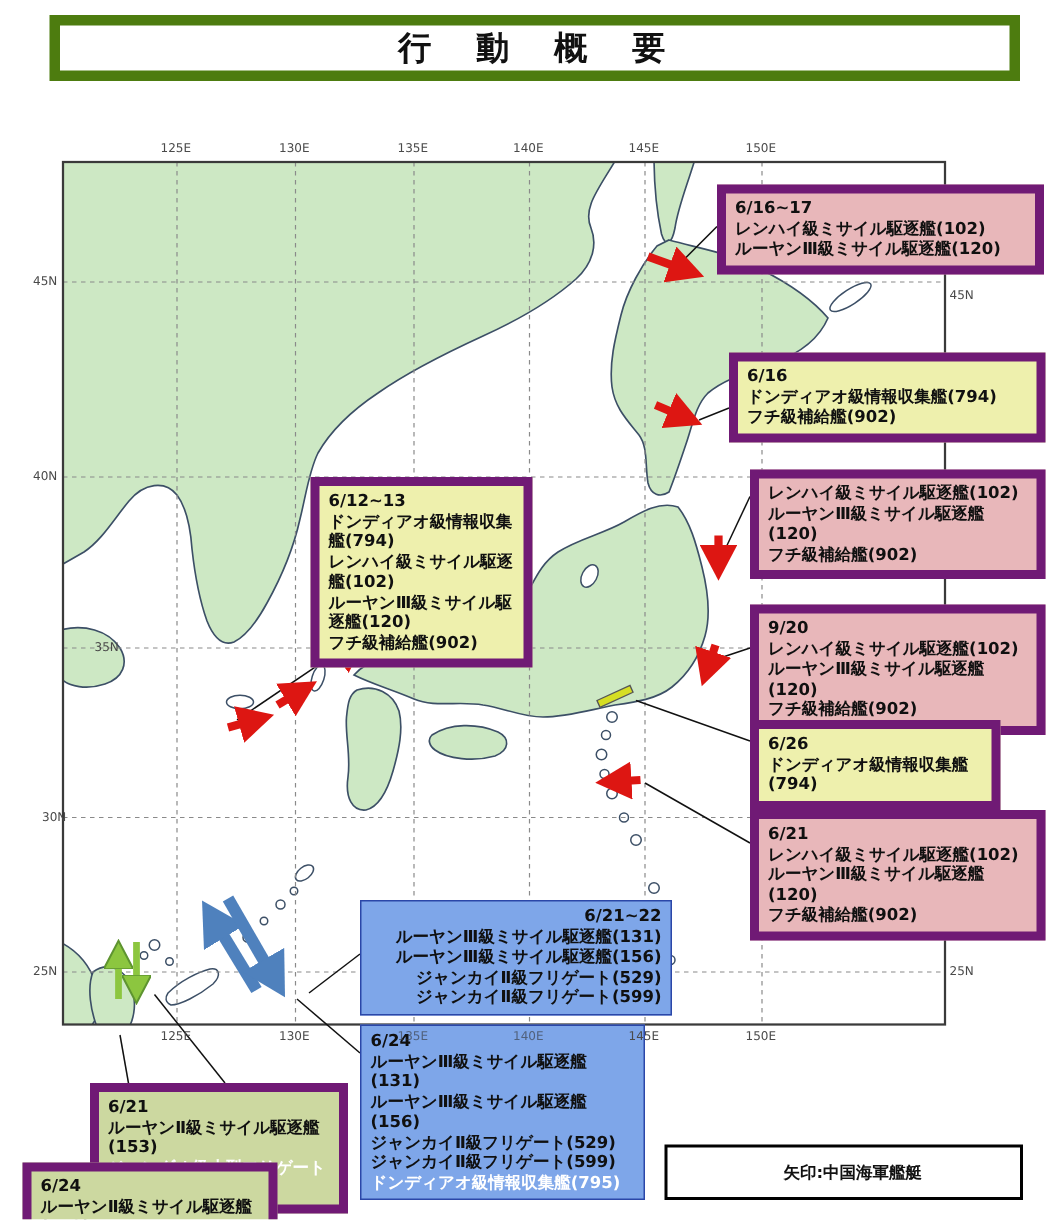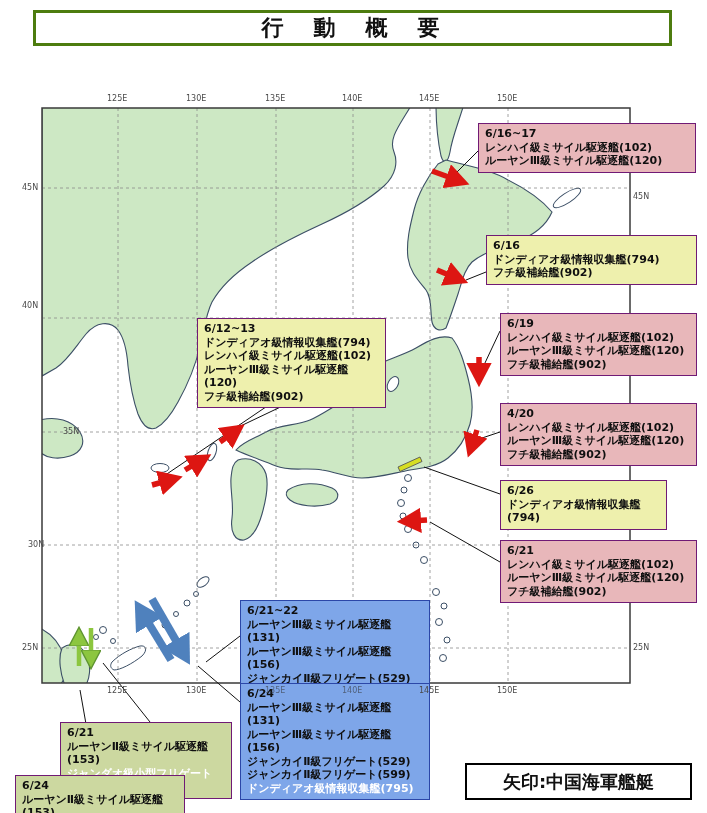--- a/index.html
+++ b/index.html
@@ -1,25 +1,25 @@
 <!DOCTYPE html>
 <html><head>
 <meta charset="utf-8">
 <style>
   html,body{margin:0;padding:0;background:#fff;}
   #page{position:relative;width:707px;height:813px;background:#fff;overflow:hidden;
         font-family:"DejaVu Sans","Liberation Sans",sans-serif;}
   .title-box{position:absolute;left:33px;top:10px;width:633px;height:30px;
-        border:3px solid #4d7c0f;background:#fff;display:flex;align-items:center;justify-content:center;
+        border:7px solid #4d7c0f;background:#fff;display:flex;align-items:center;justify-content:center;
         font-size:22px;font-weight:700;letter-spacing:4px;color:#111;z-index:5;}
-  .legend-box{position:absolute;left:465px;top:763px;width:223px;height:33px;
+  .legend-box{position:absolute;left:443px;top:763px;width:223px;height:33px;
         border:2px solid #000;background:#fff;display:flex;align-items:center;justify-content:center;
-        font-size:18px;font-weight:600;color:#111;z-index:5;}
+        font-size:11px;font-weight:600;color:#111;z-index:5;padding-left:12px;}
   svg.maplayer{position:absolute;left:0;top:0;z-index:1;}
-  .anno{position:absolute;border:1px solid #701a75;padding:3px 6px 4px 6px;
+  .anno{position:absolute;border:6px solid #701a75;padding:3px 6px 4px 6px;
         font-size:11px;line-height:13.5px;font-weight:600;color:#101010;z-index:3;box-sizing:border-box;}
   .anno .date{margin-bottom:0px;}
   .anno.pink{background:#e8b7ba;}
   .anno.yellow{background:linear-gradient(135deg,#f5f3c2 0%,#ecefab 60%,#e7ebा0 100%);background-color:#eef0ad;}
   .anno.blue{background:#7ea6e9;border:1.5px solid #2b47a8;}
   .anno.green{background:#ccd8a0;}
   .white{color:#ffffff;}
   .gl{position:absolute;font-size:8px;color:#4a4a4a;z-index:4;white-space:nowrap;}
   .gl.dim{color:rgba(50,50,50,0.6);}
 </style>
@@ -182,74 +182,73 @@
   <span class="gl" style="left:497px;top:94px;">150E</span>
 
   <span class="gl" style="left:107px;top:686px;">125E</span>
   <span class="gl" style="left:186px;top:686px;">130E</span>
   <span class="gl dim" style="left:265px;top:686px;">135E</span>
   <span class="gl dim" style="left:342px;top:686px;">140E</span>
   <span class="gl" style="left:419px;top:686px;">145E</span>
   <span class="gl" style="left:497px;top:686px;">150E</span>
 
   <span class="gl" style="left:22px;top:183px;">45N</span>
-  <span class="gl" style="left:22px;top:301px;">40N</span>
+  <span class="gl" style="left:22px;top:313px;">40N</span>
   <span class="gl" style="left:22px;top:427px;margin-left:41px;">35N</span>
   <span class="gl" style="left:28px;top:540px;text-align:center;">30N</span>
   <span class="gl" style="left:22px;top:643px;">25N</span>
   <span class="gl" style="left:633px;top:192px;">45N</span>
   <span class="gl" style="left:633px;top:643px;">25N</span>
 
   <div class="anno pink" style="left:478px;top:123px;width:218px;">
     <div class="date">6/16~17</div>
     <div class="ship">レンハイ級ミサイル駆逐艦(102)</div>
     <div class="ship">ルーヤンⅢ級ミサイル駆逐艦(120)</div>
   </div>
 
   <div class="anno yellow" style="left:486px;top:235px;width:211px;">
     <div class="date">6/16</div>
     <div class="ship">ドンディアオ級情報収集艦(794)</div>
     <div class="ship">フチ級補給艦(902)</div>
   </div>
 
   <div class="anno pink" style="left:500px;top:313px;width:197px;">
-    <div class="date">6/19</div>
     <div class="ship">レンハイ級ミサイル駆逐艦(102)</div>
     <div class="ship">ルーヤンⅢ級ミサイル駆逐艦(120)</div>
     <div class="ship">フチ級補給艦(902)</div>
   </div>
 
   <div class="anno pink" style="left:500px;top:403px;width:197px;">
-    <div class="date">4/20</div>
+    <div class="date">9/20</div>
     <div class="ship">レンハイ級ミサイル駆逐艦(102)</div>
     <div class="ship">ルーヤンⅢ級ミサイル駆逐艦(120)</div>
     <div class="ship">フチ級補給艦(902)</div>
   </div>
 
   <div class="anno yellow" style="left:500px;top:480px;width:167px;">
     <div class="date">6/26</div>
     <div class="ship">ドンディアオ級情報収集艦(794)</div>
   </div>
 
   <div class="anno pink" style="left:500px;top:540px;width:197px;">
     <div class="date">6/21</div>
     <div class="ship">レンハイ級ミサイル駆逐艦(102)</div>
     <div class="ship">ルーヤンⅢ級ミサイル駆逐艦(120)</div>
     <div class="ship">フチ級補給艦(902)</div>
   </div>
 
-  <div class="anno yellow" style="left:197px;top:318px;width:189px;">
+  <div class="anno yellow" style="left:207px;top:318px;width:148px;">
     <div class="date">6/12~13</div>
     <div class="ship">ドンディアオ級情報収集艦(794)</div>
     <div class="ship">レンハイ級ミサイル駆逐艦(102)</div>
     <div class="ship">ルーヤンⅢ級ミサイル駆逐艦(120)</div>
     <div class="ship">フチ級補給艦(902)</div>
   </div>
 
-  <div class="anno blue" style="left:240px;top:600px;width:190px;">
+  <div class="anno blue" style="left:240px;top:600px;width:208px;text-align:right;">
     <div class="date">6/21~22</div>
     <div class="ship">ルーヤンⅢ級ミサイル駆逐艦(131)</div>
     <div class="ship">ルーヤンⅢ級ミサイル駆逐艦(156)</div>
     <div class="ship">ジャンカイⅡ級フリゲート(529)</div>
     <div class="ship">ジャンカイⅡ級フリゲート(599)</div>
   </div>
 
   <div class="anno blue" style="left:240px;top:683px;width:190px;">
     <div class="date">6/24</div>
     <div class="ship">ルーヤンⅢ級ミサイル駆逐艦(131)</div>

